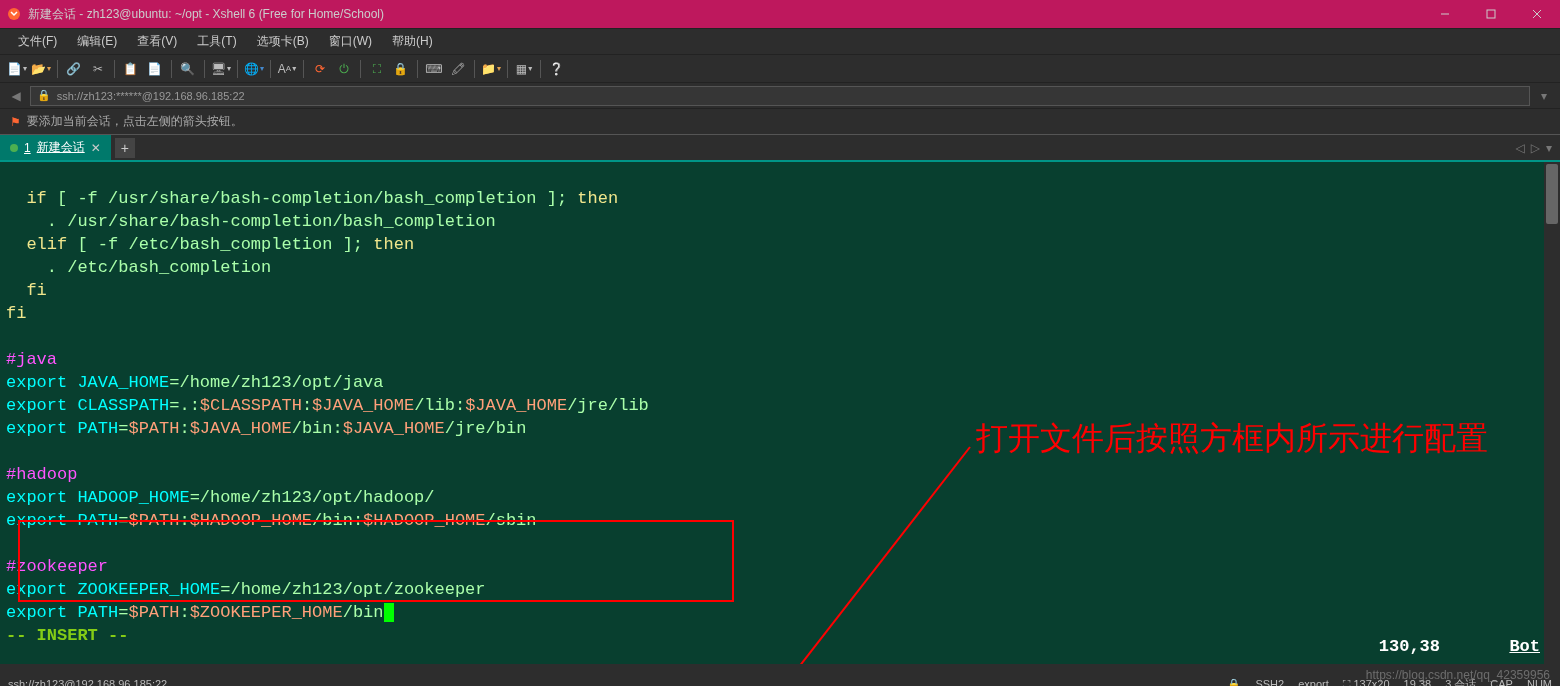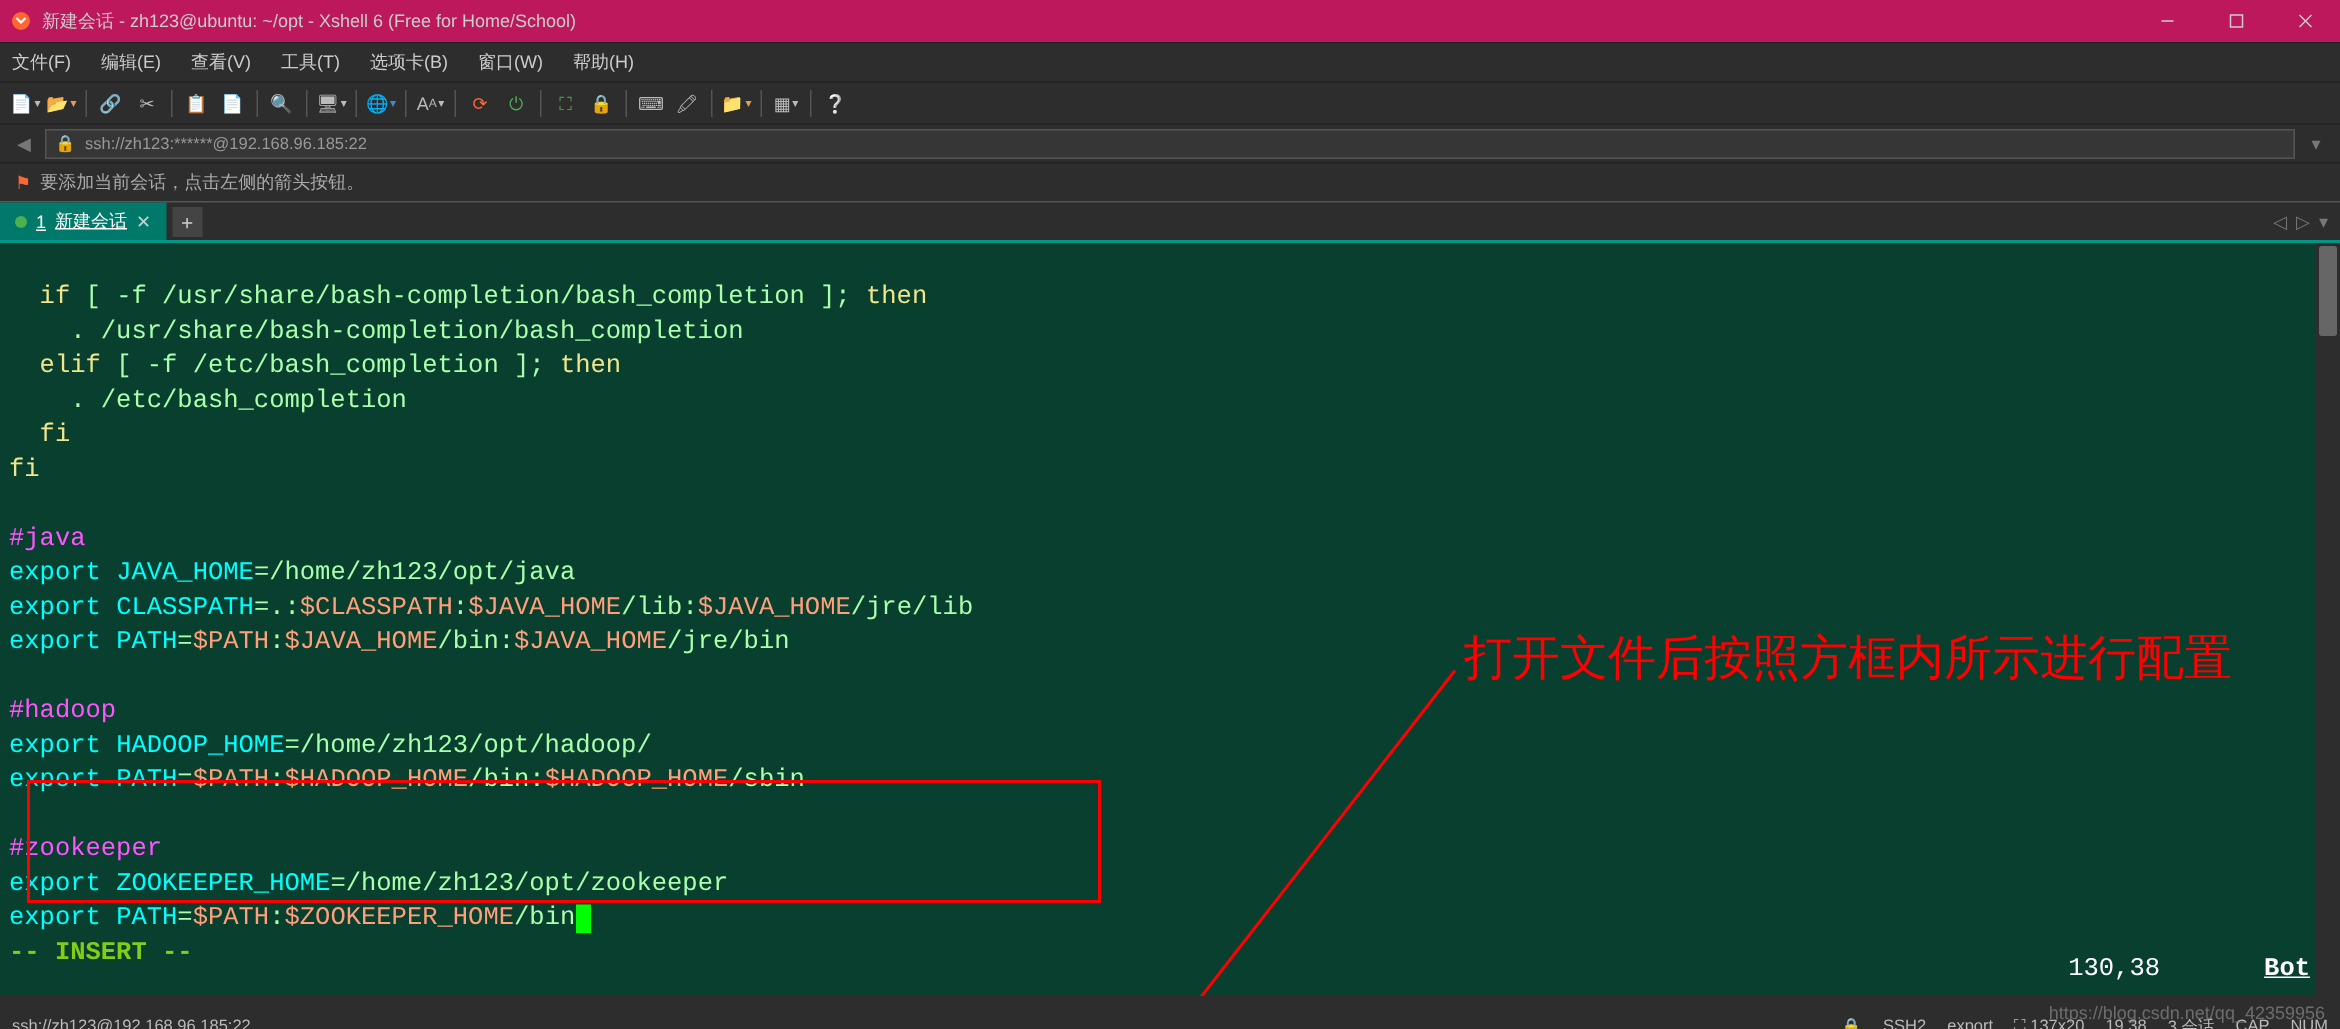--- a/index.html
+++ b/index.html
@@ -6,21 +6,21 @@
 body { width: 1560px; height: 686px; background: #3a3a3a; font-family: "Microsoft YaHei", Arial, sans-serif; font-size: 12px; color: #ccc; position: relative; overflow: hidden; }
 
 
 .titlebar { height: 28px; background: #be185d; display: flex; align-items: center; padding: 0 6px; position: relative; }
 .titlebar .app-icon { width: 16px; height: 16px; margin-right: 6px; display: flex; align-items: center; justify-content: center; color: #ff6633; font-weight: bold; }
 .titlebar .title-text { color: #ccc; font-size: 12px; }
 .titlebar .win-controls { position: absolute; right: 0; top: 0; display: flex; height: 28px; }
 .titlebar .win-btn { width: 46px; display: flex; align-items: center; justify-content: center; color: #ccc; }
 
 
-.menubar { height: 26px; background: #2d2d2d; display: flex; align-items: center; padding: 0 0; gap: 4px; border-top: 1px solid #222; }
+.menubar { height: 26px; background: #2d2d2d; display: flex; align-items: center; padding: 0 10px; gap: 4px; border-top: 1px solid #222; }
 .menubar .menu-item { padding: 3px 8px; color: #ccc; }
 
 
 .toolbar { height: 28px; background: #2d2d2d; display: flex; align-items: center; padding: 0 6px; gap: 2px; border-top: 1px solid #222; }
 .toolbar .tool-btn { width: 22px; height: 22px; display: flex; align-items: center; justify-content: center; color: #bbb; }
 .toolbar .sep { width: 1px; height: 18px; background: #555; margin: 0 3px; }
 
 
 .addressbar { height: 26px; background: #2d2d2d; display: flex; align-items: center; padding: 0 6px; border-top: 1px solid #222; }
 .addressbar .nav-btn { width: 20px; height: 20px; display: flex; align-items: center; justify-content: center; color: #777; }
@@ -49,21 +49,21 @@
 .c-c { color: #00ffff; }
 .c-m { color: #ff55ff; }
 .c-g { color: #aaffaa; }
 .c-w { color: #84cc16; text-align: right; }
 .c-salmon { color: #ffa07a; }
 .cursor { background: #00ff00; color: #00ff00; }
 .redbox { position: absolute; border: 2px solid #ff0000; left: 18px; top: 358px; width: 716px; height: 82px; pointer-events: none; }
 .annotation { position: absolute; left: 976px; top: 265px; color: #ff0000; font-family: "SimSun", serif; font-size: 32px; }
 .arrow-svg { position: absolute; left: 740px; top: 275px; pointer-events: none; }
 .status-right { position: absolute; right: 20px; bottom: 6px; color: #fff; font-weight: bold; text-decoration: underline; }
-.status-pos  { position: absolute; right: 120px; bottom: 6px; color: #fff; font-weight: normal; }
+.status-pos  { position: absolute; right: 120px; bottom: 6px; color: #fff; font-weight: bold; }
 
 
 .statusbar { height: 40px; background: #2d2d2d; display: flex; align-items: center; padding: 0 8px; color: #bbb; font-size: 11px; position: relative; }
 .statusbar .right { position: absolute; right: 8px; display: flex; gap: 14px; align-items: center; }
 .statusbar .right .lock { color: #e0a050; }
 .watermark { position: absolute; right: 10px; bottom: 4px; color: #888; font-size: 12px; opacity: 0.7; pointer-events: none; text-align: center; }
 
 .dropdown-caret { font-size: 8px; margin-left: 1px; }
 </style>
 </head>

